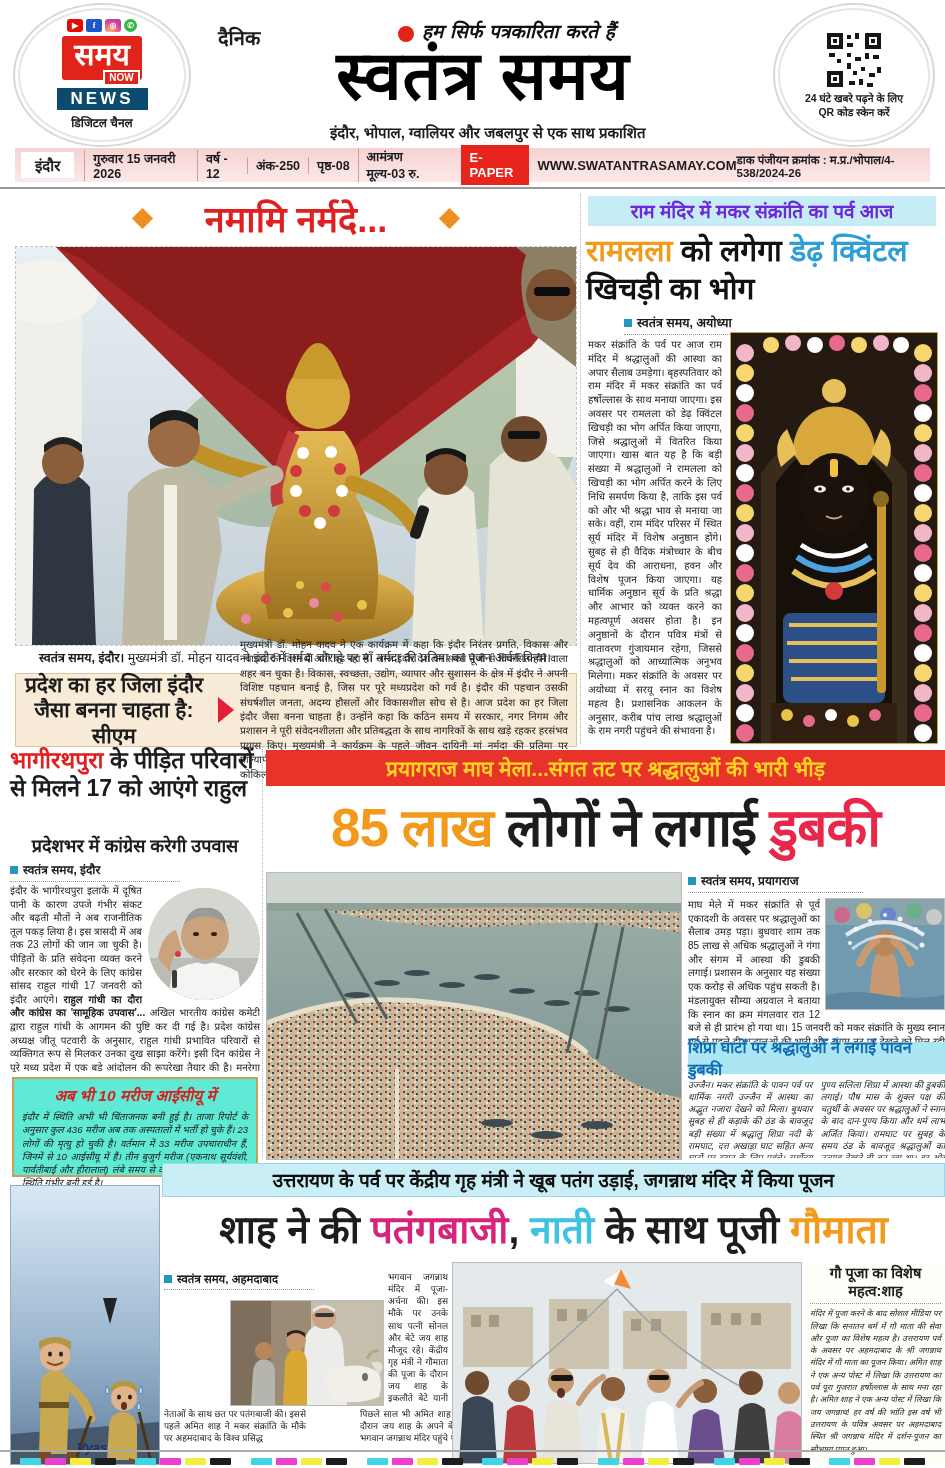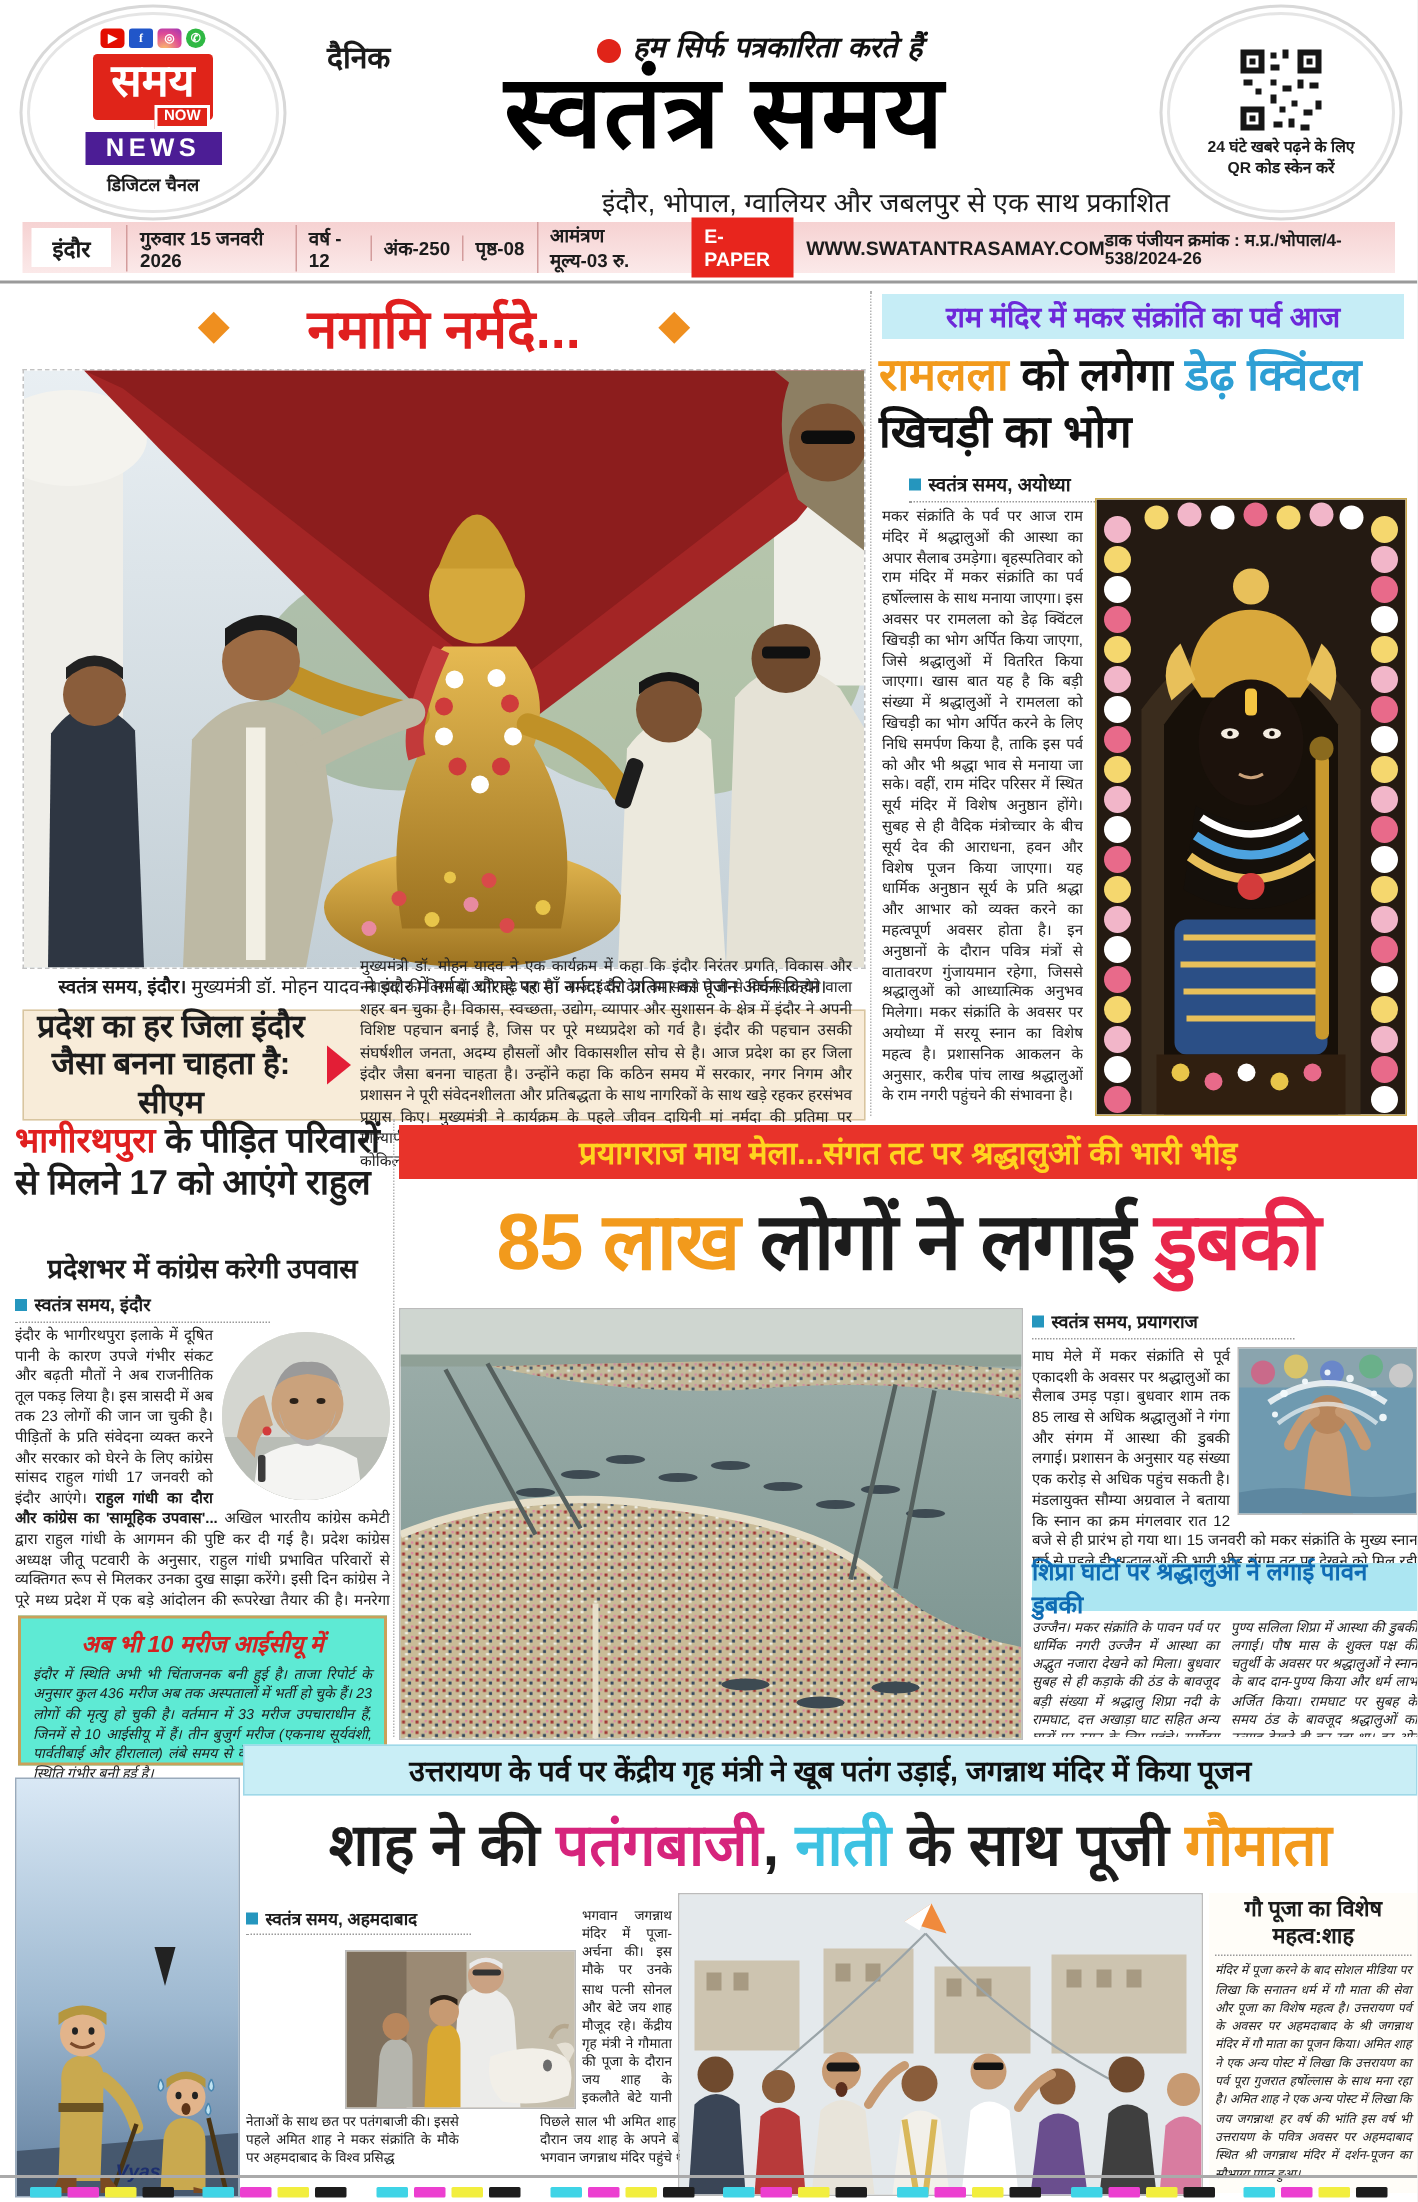--- a/index.html
+++ b/index.html
@@ -10,27 +10,27 @@
   .logo-badge{left:18px;top:8px;width:168px;height:134px;border-radius:50%;background:#fff;
     box-shadow:0 0 0 3px #fff,0 0 0 5px #d8d8d8, inset 0 0 0 2px #e5e5e5;display:flex;flex-direction:column;align-items:center;justify-content:center;gap:2px;}
   .social-row{display:flex;gap:3px;margin-bottom:2px;}
   .sicon{width:16px;height:13px;border-radius:3px;color:#fff;font-size:8px;line-height:13px;text-align:center;font-weight:bold;}
   .yt{background:#e30c00;}
   .fb{background:#2156c9;border-radius:2px;font-family:"Liberation Serif",serif;}
   .ig{background:radial-gradient(circle at 30% 110%,#fdc468,#df4996 60%,#9b36b7);}
   .wa{background:#2fb843;border-radius:50%;width:13px;}
   .samay-box{position:relative;background:#e02419;color:#fff;font-weight:900;font-size:30px;line-height:34px;padding:2px 12px 8px 12px;border-radius:3px;}
   .now-tag{position:absolute;right:2px;bottom:-6px;background:#e02419;border:2px solid #fff;color:#fff;font-size:10px;font-weight:900;padding:0 4px;line-height:12px;}
-  .news-bar{background:#4c1d95;color:#fff;font-weight:900;letter-spacing:3px;font-size:17px;padding:1px 14px;margin-top:6px;}
+  .news-bar{background:#0c4a6e;color:#fff;font-weight:900;letter-spacing:3px;font-size:17px;padding:1px 14px;margin-top:6px;}
   .digital{font-weight:bold;font-size:12px;margin-top:2px;}
   .daily{left:218px;top:24px;font-size:20px;font-weight:bold;}
   .tag-dot{left:398px;top:26px;width:16px;height:16px;border-radius:50%;background:#e02419;}
   .tagline{left:422px;top:18px;font-family:"DejaVu Serif",serif;font-style:italic;font-weight:bold;font-size:19px;color:#111;}
   .main-title{left:188px;top:38px;width:590px;text-align:center;font-size:68px;line-height:1.1;font-weight:900;letter-spacing:1px;color:#000;}
-  .masthead-sub{left:330px;top:122px;width:450px;text-align:right;font-weight:normal;font-size:18px;}
+  .masthead-sub{left:330px;top:122px;width:450px;text-align:left;font-weight:bold;font-size:15px;}
   .qr-badge{right:15px;top:8px;width:152px;height:134px;border-radius:50%;background:#fff;
     box-shadow:0 0 0 3px #fff,0 0 0 5px #d8d8d8, inset 0 0 0 2px #e5e5e5;display:flex;flex-direction:column;align-items:center;justify-content:center;}
   .qr-text{font-weight:bold;font-size:10.5px;text-align:center;line-height:1.25;margin-top:3px;width:110px;}
   
   .infobar{left:15px;top:148px;width:915px;height:34px;background:linear-gradient(#f6d2d2,#fbe9e9);
     display:flex;align-items:center;font-size:12.5px;font-weight:bold;}
   .city-box{background:#fff;padding:3px 14px;font-size:15px;margin:0 10px 0 6px;}
   .ib-item{padding:0 8px;border-left:1px solid #d39c9c;}
   .ib-item:first-of-type{border-left:none;}
   .epaper{background:#e8251d;color:#fff;padding:5px 9px;margin:0 8px;font-size:13px;}
@@ -49,21 +49,21 @@
   .cm-arrow{width:0;height:0;border-top:13px solid transparent;border-bottom:13px solid transparent;border-left:16px solid #e31e36;margin:0 6px;}
   .cm-text{flex:1;font-size:10.2px;line-height:1.42;padding-right:8px;color:#222;}
   .vdiv1{left:580px;top:194px;width:0;height:550px;border-left:1px dotted #b5b5b5;}
   
   .rm-kicker{left:588px;top:196px;width:348px;height:30px;background:#c6edf6;color:#6d28d9;font-weight:900;font-size:19px;display:flex;align-items:center;justify-content:center;}
   .rm-headline{left:586px;top:232px;width:352px;font-size:30px;font-weight:900;line-height:1.25;color:#111;}
   .hl-orange{color:#f29a1c;}
   .hl-blue{color:#2e9fd4;}
   .byline{display:flex;align-items:center;gap:5px;font-weight:bold;font-size:12.5px;border-bottom:1px dotted #9a9a9a;padding-bottom:3px;}
   .bullet{width:8px;height:8px;background:#2596be;display:inline-block;}
-  .rm-byline{left:606px;top:314px;width:200px;}
+  .rm-byline{left:624px;top:314px;width:200px;}
   .rm-body{left:588px;top:338px;width:134px;height:404px;font-size:10px;line-height:1.38;overflow:hidden;}
   .rm-photo{left:730px;top:332px;width:206px;height:410px;border:1px solid #caa84a;}
   
   .rg-head{left:10px;top:746px;width:250px;font-size:23px;font-weight:900;line-height:1.22;}
   .hl-red{color:#e01f1f;}
   .rg-sub{left:10px;top:833px;width:250px;text-align:center;font-weight:900;font-size:18px;}
   .rg-byline{left:10px;top:861px;width:170px;font-size:12px;}
   .rg-body{left:10px;top:884px;width:250px;height:188px;font-size:10px;line-height:1.36;overflow:hidden;}
   .rg-photo{float:right;width:112px;height:112px;border-radius:50%;overflow:hidden;margin:4px 0 4px 6px;background:#d8d8d2;}
   .rg-bold{font-weight:bold;}

